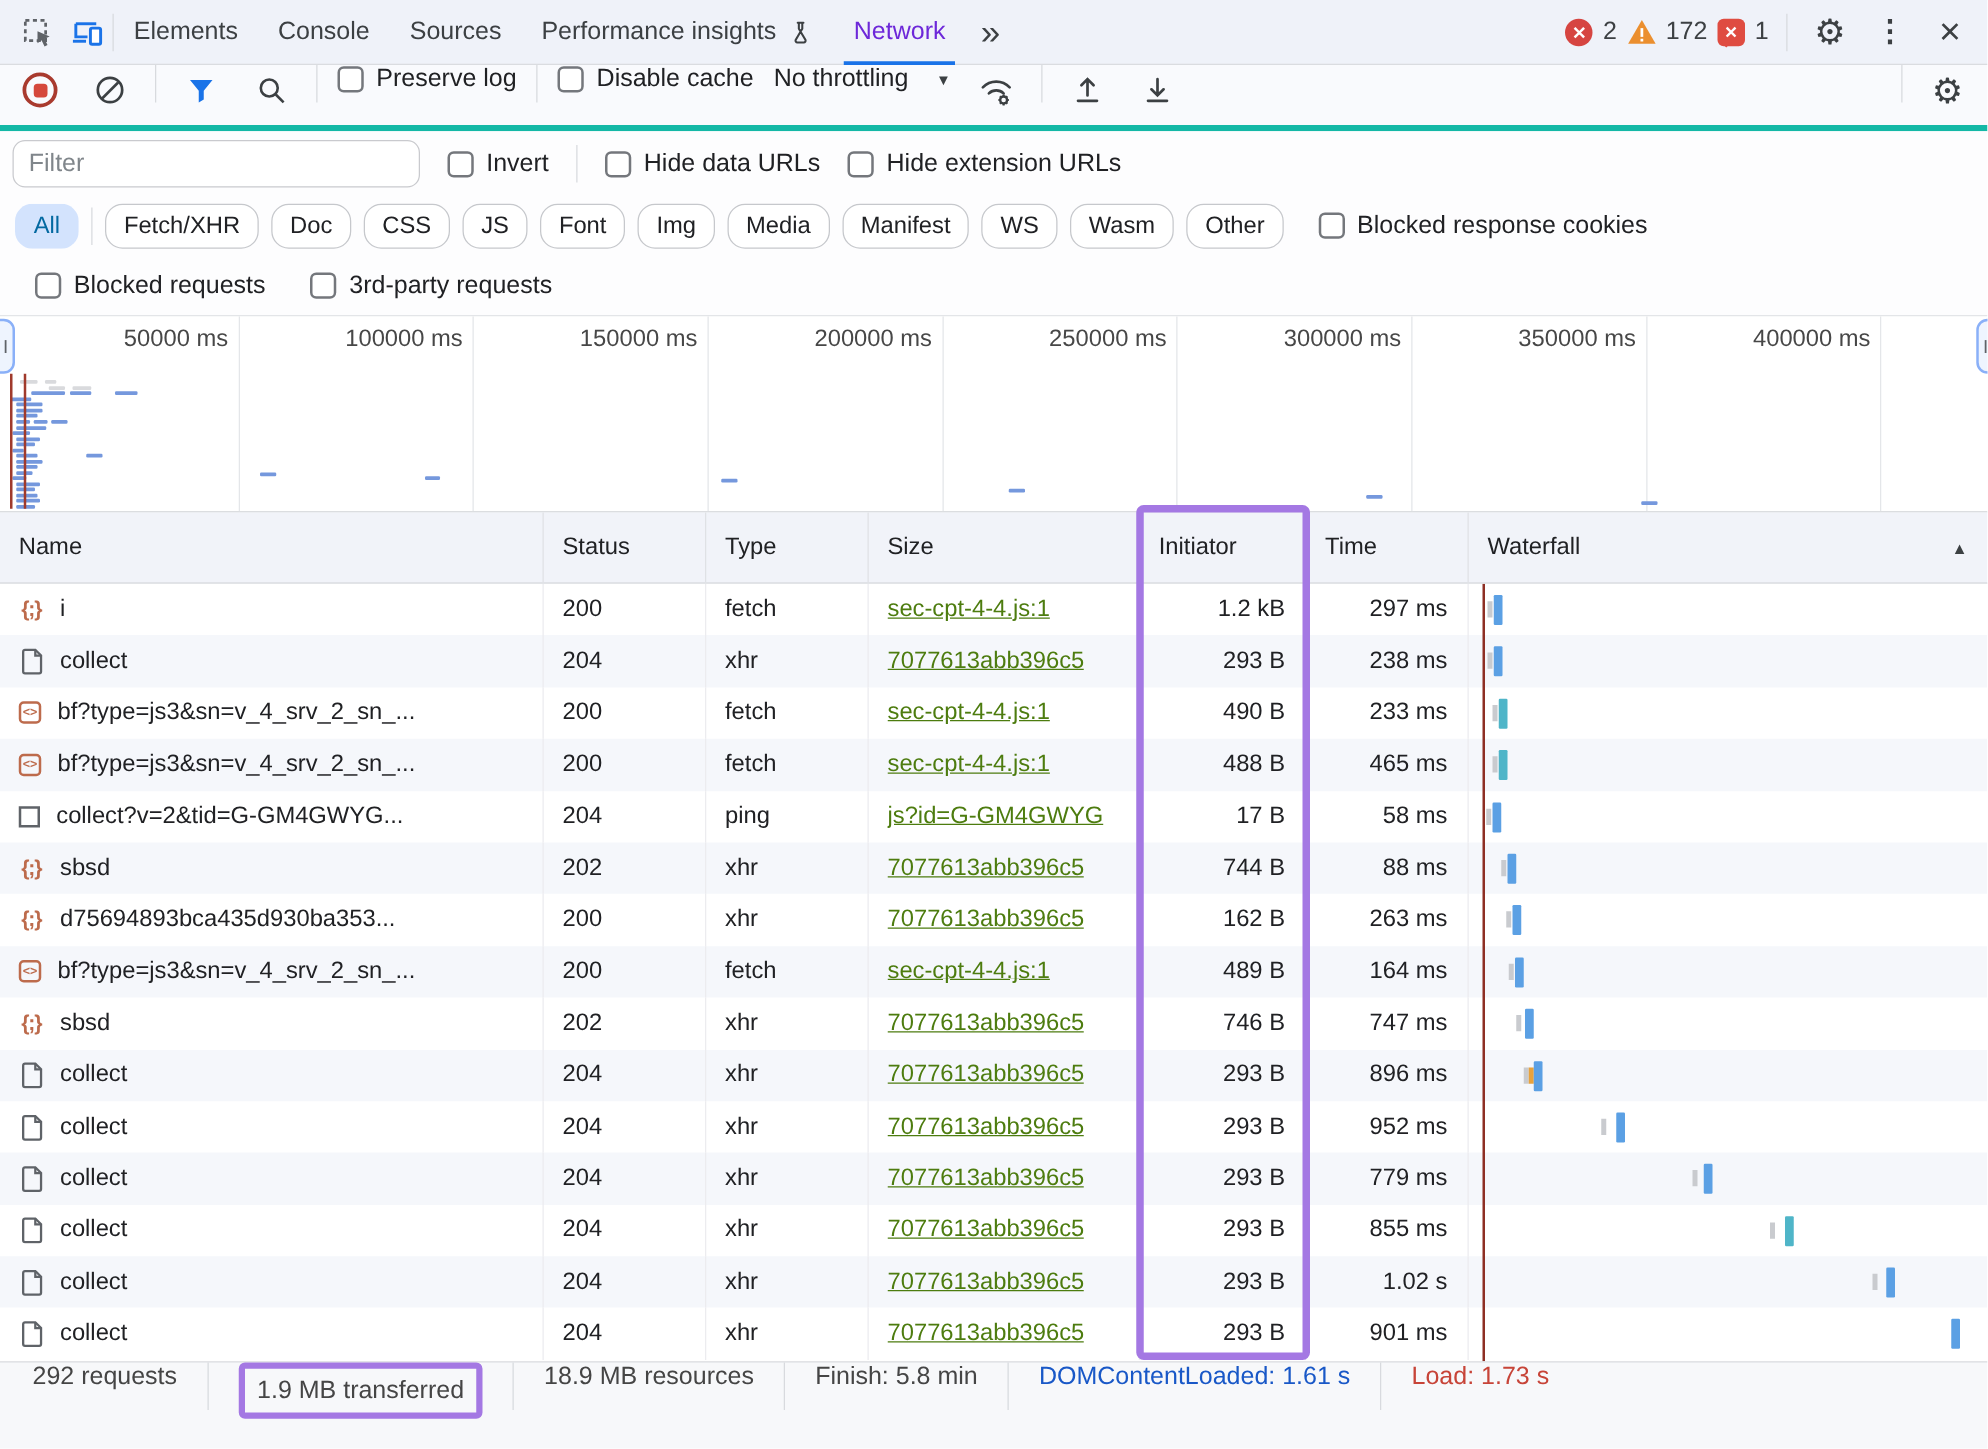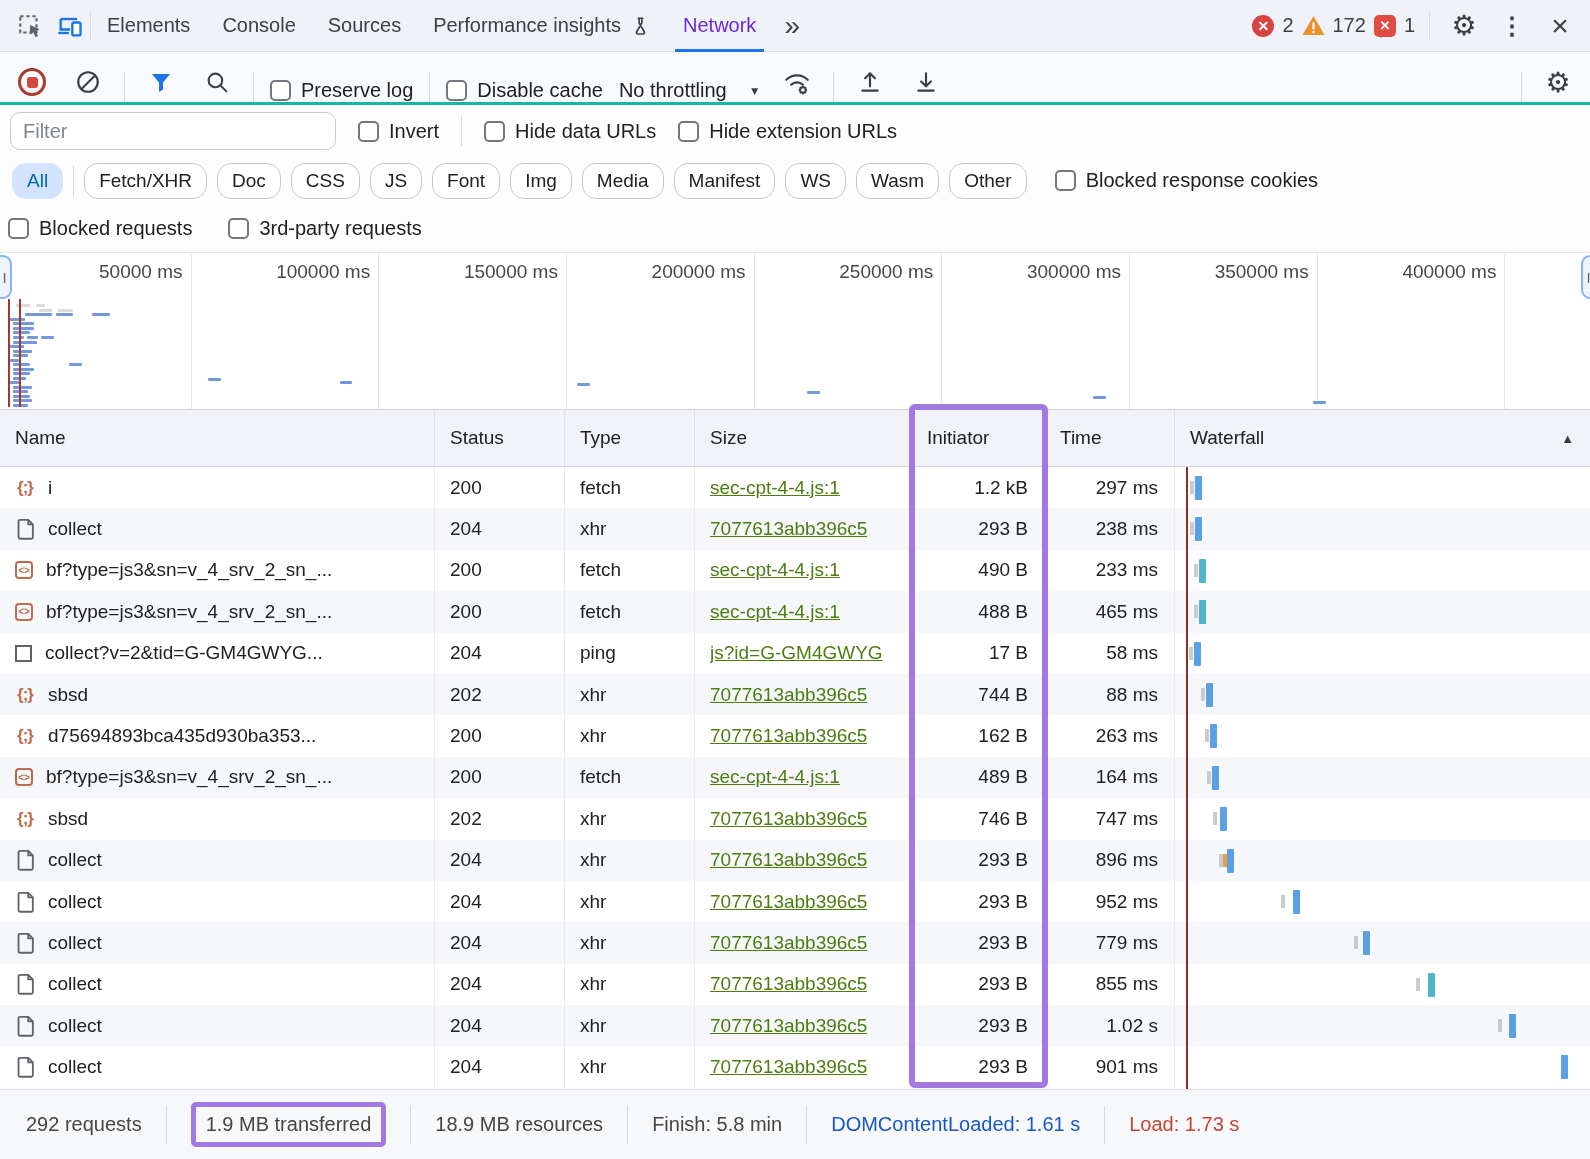--- a/index.html
+++ b/index.html
@@ -18,22 +18,22 @@
   .badge-group{margin-left:auto;display:flex;align-items:center;gap:8px;}
   .count{font-size:20px;color:#3c4043;}
   .err-circ{width:22px;height:22px;border-radius:50%;background:#d64541;color:#fff;font-size:14px;font-weight:bold;
             display:flex;align-items:center;justify-content:center;}
   .iss-box{width:22px;height:22px;border-radius:5px;background:#df4c41;color:#fff;font-size:13px;font-weight:bold;
             display:flex;align-items:center;justify-content:center;position:relative;}
   .iss-box::after{content:"";position:absolute;left:3px;bottom:-5px;border:4px solid transparent;border-top-color:#df4c41;}
   .glyph{color:#3c4043;}
 
   
-  #toolbar{top:52px;height:53px;background:#f9fafd;border-bottom:3px solid #14b8a6;
-           display:flex;align-items:flex-end;gap:16px;padding:0 12px;}
+  #toolbar{top:52px;height:53px;background:#f9fafd;border-bottom:5px solid #14b8a6;
+           display:flex;align-items:flex-start;gap:16px;padding:0 12px;}
   .rec-btn{width:22px;height:22px;border-radius:50%;border:3px solid #a93a2e;display:flex;align-items:center;justify-content:center;cursor:pointer;}
   .rec-btn .sq{width:11px;height:11px;border-radius:3px;background:#d5483c;}
   .chk-row{display:flex;align-items:center;gap:10px;font-size:20px;color:#202124;cursor:pointer;}
   .cb{width:21px;height:21px;border:2px solid #74777c;border-radius:5px;background:#fff;box-sizing:border-box;flex:0 0 auto;}
   .dd{display:flex;align-items:center;gap:22px;font-size:20px;color:#202124;cursor:pointer;}
   .dd .caret{font-size:12px;color:#3c4043;}
   .spacer{flex:1;}
 
   
   #filterrow{top:105px;height:52px;background:#fdfdfe;display:flex;align-items:center;gap:22px;padding:0 10px;}
@@ -43,21 +43,21 @@
 
   
   #chiprow{top:157px;height:47px;background:#fdfdfe;display:flex;align-items:center;gap:10px;padding:0 12px;}
   .chips{display:flex;align-items:center;gap:10px;}
   .chip{height:36px;padding:0 14px;border:1.5px solid #c6c8cc;border-radius:14px;background:#fff;
         font-size:19px;font-family:"Liberation Sans",sans-serif;color:#202124;cursor:pointer;display:flex;align-items:center;}
   .chip.active{background:#d3e3fd;border-color:transparent;color:#0369a1;}
   #chiprow .chk-row{margin-left:18px;}
 
   
-  #secfilter{top:204px;height:48px;background:#fdfdfe;display:flex;align-items:center;gap:36px;padding:0 8px;}
+  #secfilter{top:204px;height:48px;background:#fdfdfe;display:flex;align-items:center;gap:36px;padding:0 28px;}
 
   
   #overview{top:252px;height:158px;background:#fff;border-top:1px solid #e3e5e8;border-bottom:1px solid #d0d2d6;}
   .ov-line{position:absolute;top:0;bottom:0;width:1px;background:#e4e6e9;}
   .ov-label{position:absolute;top:8px;width:160px;text-align:right;font-size:19px;color:#474747;}
   .ov-bar{position:absolute;height:3px;border-radius:1px;}
   .ov-bar.b{background:#7598dd;}
   .ov-bar.g{background:#d9dadd;}
   .ov-red{position:absolute;top:46px;bottom:2px;width:2px;background:#a03a2c;}
   .handle{position:absolute;top:2px;width:15px;height:44px;border:2px solid #8ab0f8;background:#eef4fe;
@@ -87,21 +87,21 @@
   .init-link{text-decoration:underline;color:#4d7c0f;cursor:pointer;overflow:hidden;white-space:nowrap;}
   .wf-red{position:absolute;left:11px;top:0;bottom:0;width:2px;background:#8e2f24;z-index:1;}
   .wf-tick{position:absolute;top:14px;width:4px;height:13px;background:#c9cbcf;}
   .wf-tick.orange{background:#e8a23c;}
   .wf-bar{position:absolute;top:9px;width:7px;height:24px;border-radius:1px;}
   .wf-bar.blue{background:#5ba0e4;}
   .wf-bar.teal{background:#4fb5c8;}
 
   
   #statusbar{top:1089px;height:70px;background:#f7f8fa;border-top:1px solid #dadce0;
-             display:flex;align-items:center;gap:24px;padding:0 26px;font-size:20px;color:#454545;}
+             display:flex;align-items:flex-start;gap:24px;padding:0 26px;font-size:20px;color:#454545;}
   #statusbar .vdiv{height:38px;}
   .transferred-wrap{border:5px solid #a478e3;border-radius:5px;padding:6px 10px;}
   .dcl{color:#1958c7;}
   .loadv{color:#c74438;}
 
   
   .annot-size{position:absolute;left:909px;top:404px;width:139px;height:684px;border:6px solid #a478e3;
               border-radius:6px;box-sizing:border-box;z-index:50;pointer-events:none;}
   svg{display:block;}
 </style>

